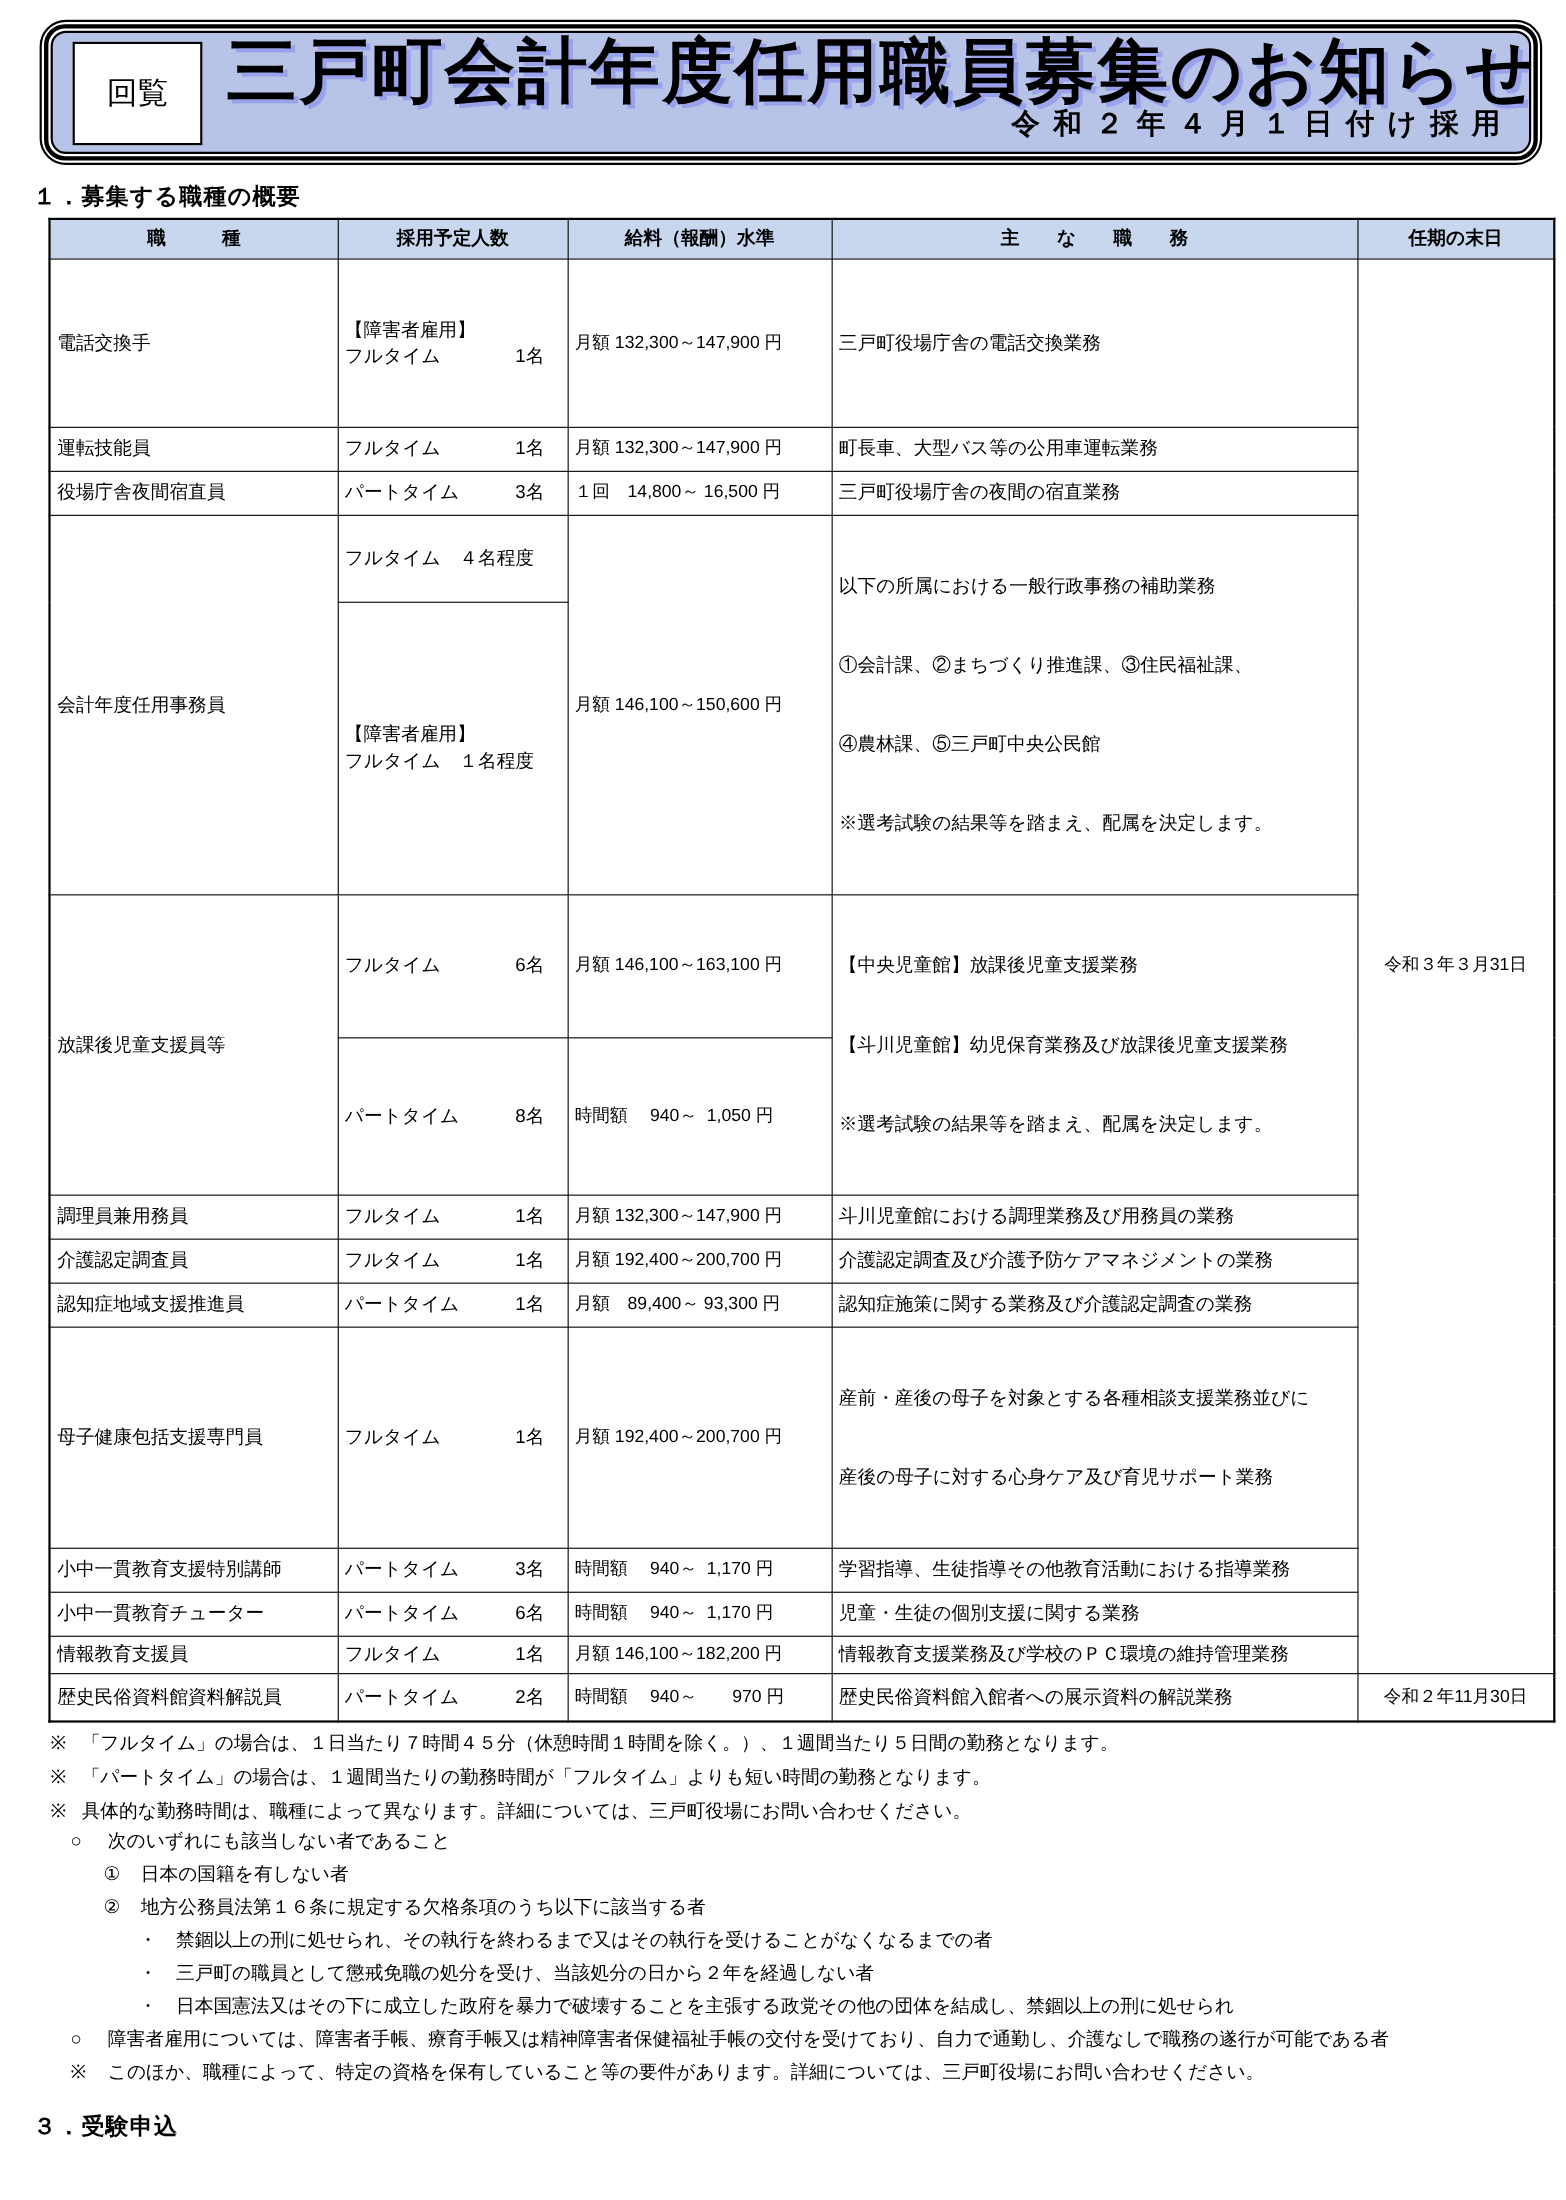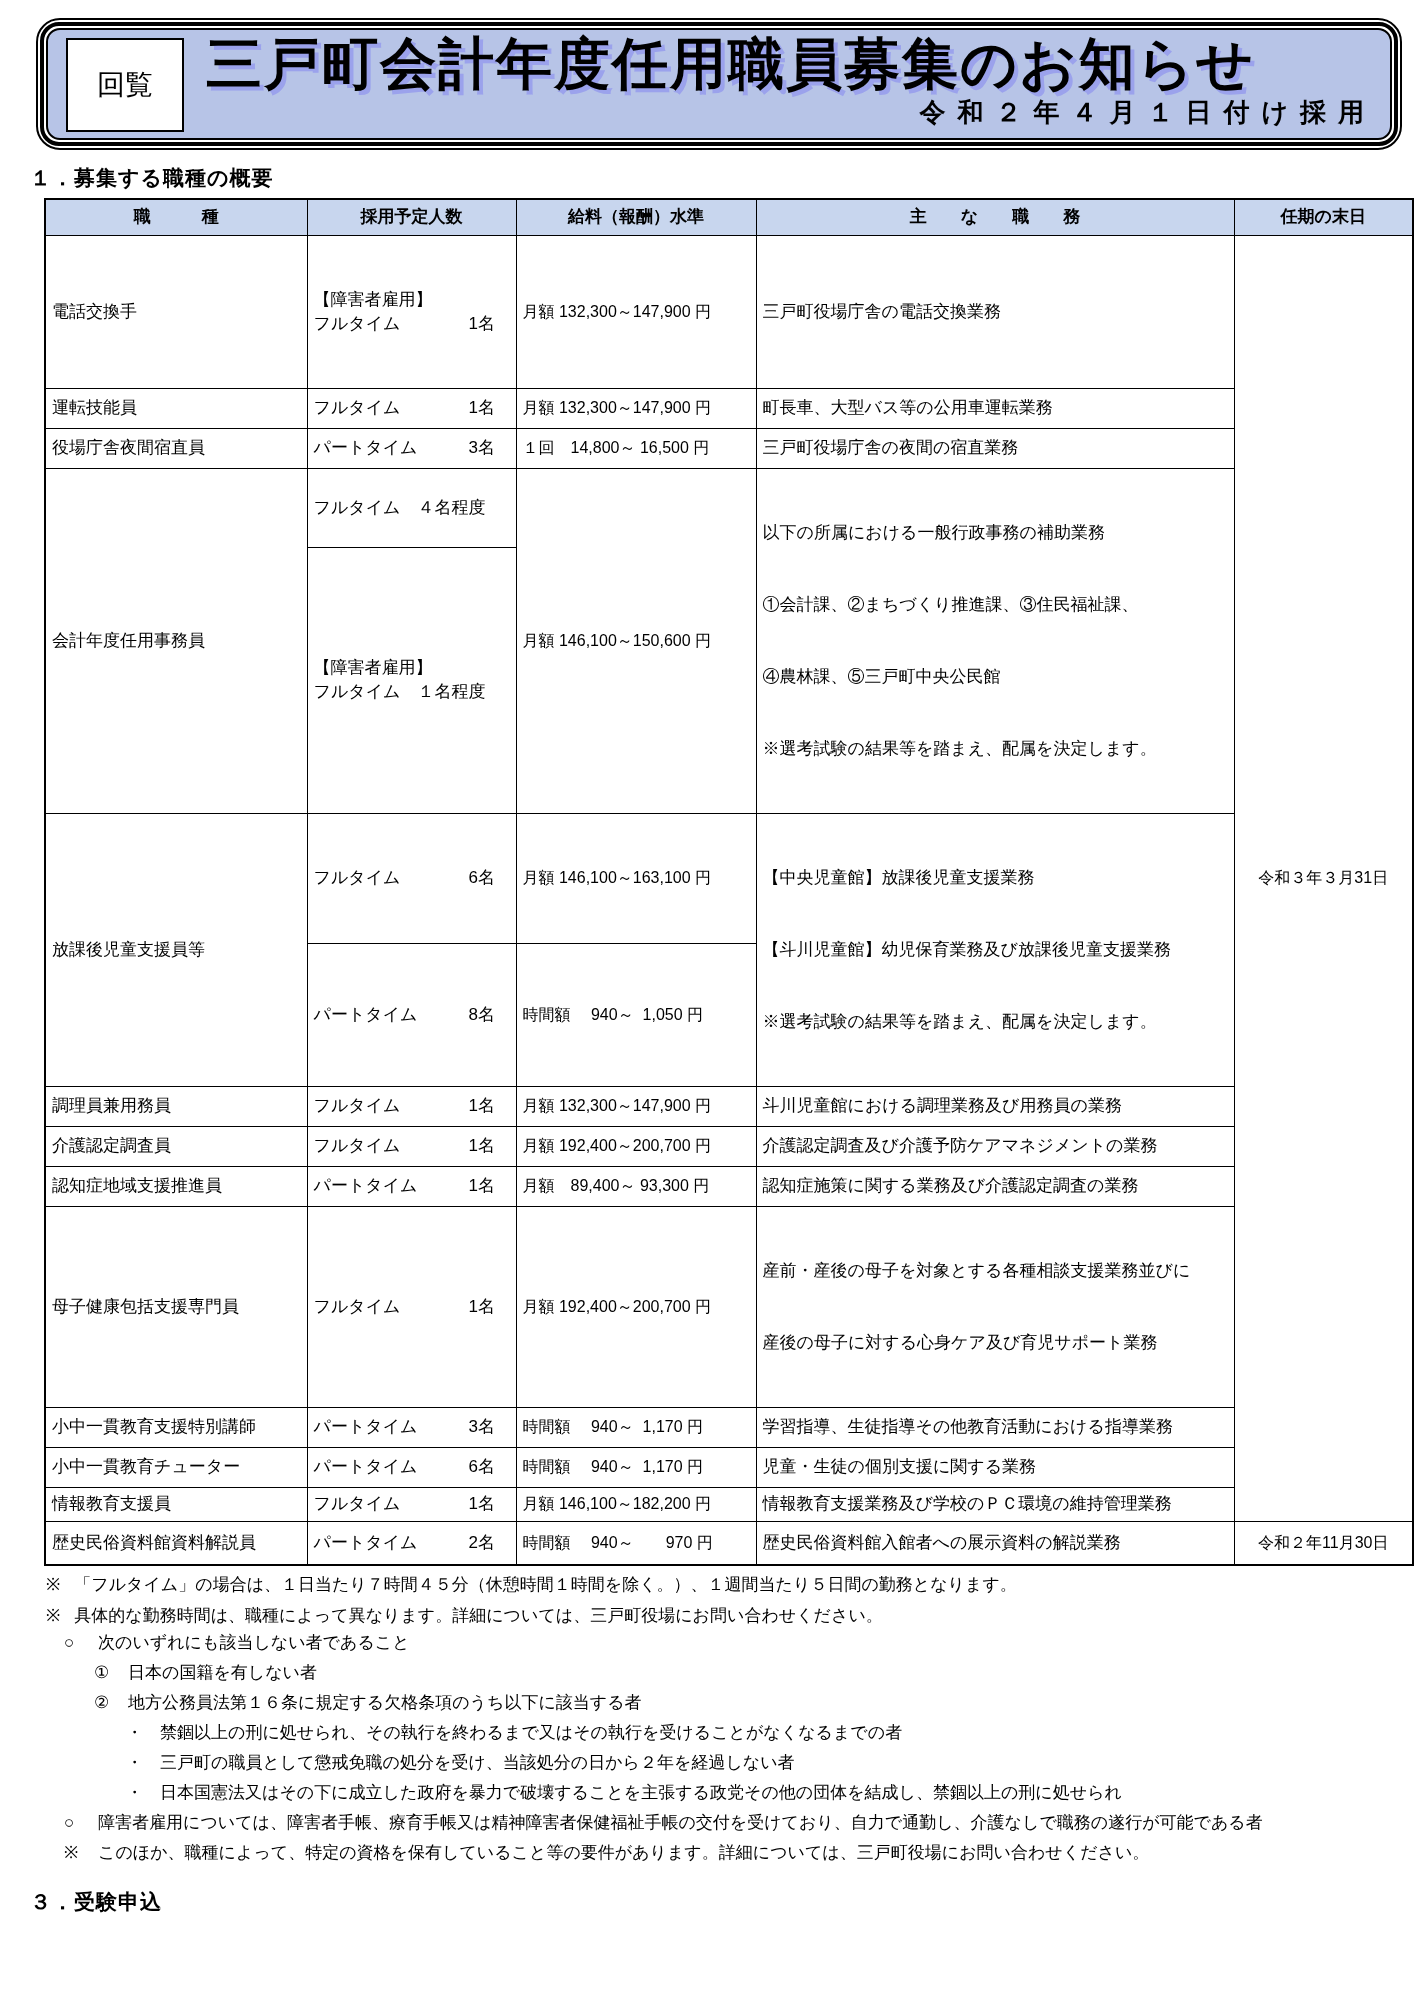--- a/index.html
+++ b/index.html
@@ -27,21 +27,21 @@
   }
   .kairan-box{
     position:absolute;left:18px;top:8px;width:118px;height:94px;
     background:#fff;border:2px solid #000;
     display:flex;align-items:center;justify-content:center;
   }
   .kairan-box span{font-family:"Liberation Sans",sans-serif;font-size:28px;}
   .title-wrap{margin-left:152px;padding:2px 10px 0 6px;}
   .main-title{
     font-family:"Liberation Sans",sans-serif;font-weight:bold;
-    font-size:56px;line-height:64px;letter-spacing:2px;white-space:nowrap;
+    font-size:64px;line-height:64px;letter-spacing:2px;white-space:nowrap;
     text-shadow:4px 4px 0 var(--shadow);
   }
   .sub-title{
     font-family:"Liberation Sans",sans-serif;font-weight:bold;
     font-size:26px;line-height:30px;letter-spacing:12px;
     text-align:right;margin-top:1px;padding-right:4px;white-space:nowrap;
   }
 
   
   h2.sec{
@@ -227,20 +227,23 @@
       <td class="duty">歴史民俗資料館入館者への展示資料の解説業務</td>
       <td class="term">令和２年11月30日</td>
     </tr>
     </tbody>
   </table>
 
   <div class="note">
     <span class="mk">※</span><span>「フルタイム」の場合は、１日当たり７時間４５分（休憩時間１時間を除く。）、１週間当たり５日間の勤務となります。</span>
   </div>
   <div class="note">
+    <span class="mk">※</span><span>「パートタイム」の場合は、１週間当たりの勤務時間が「フルタイム」よりも短い時間の勤務となります。</span>
+  </div>
+  <div class="note">
     <span class="mk">※</span><span>具体的な勤務時間は、職種によって異なります。詳細については、三戸町役場にお問い合わせください。</span>
   </div>
 
   <div class="q-item ind1">
       <span class="mk">○</span>
       <span>次のいずれにも該当しない者であること</span>
     </div>
   <div class="q-item ind2">
       <span class="mk">①</span>
       <span>日本の国籍を有しない者</span>

